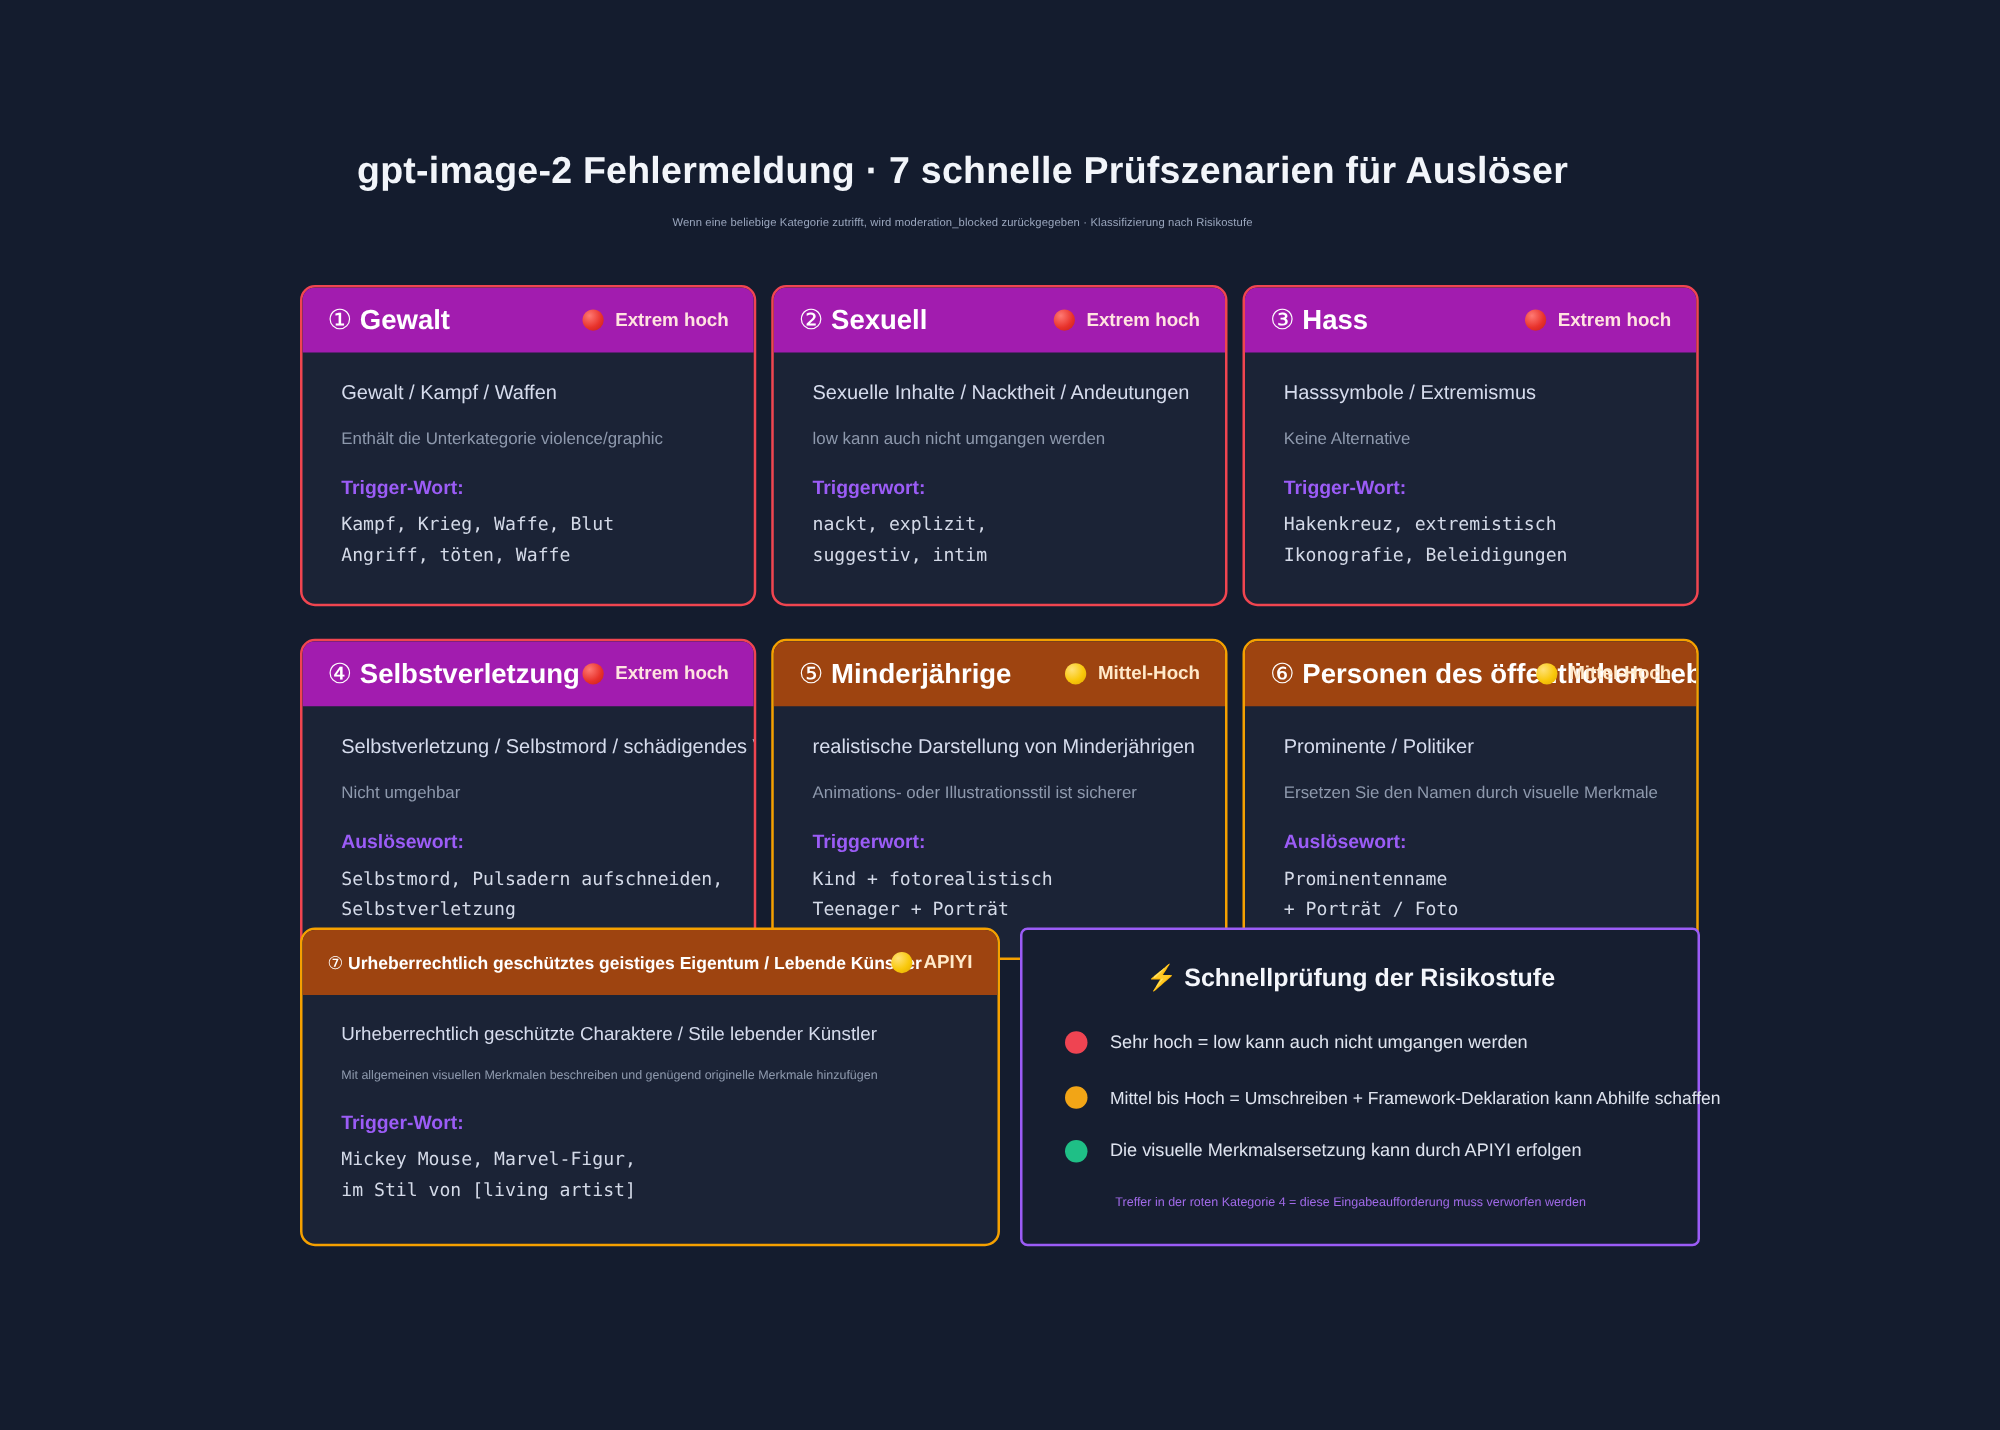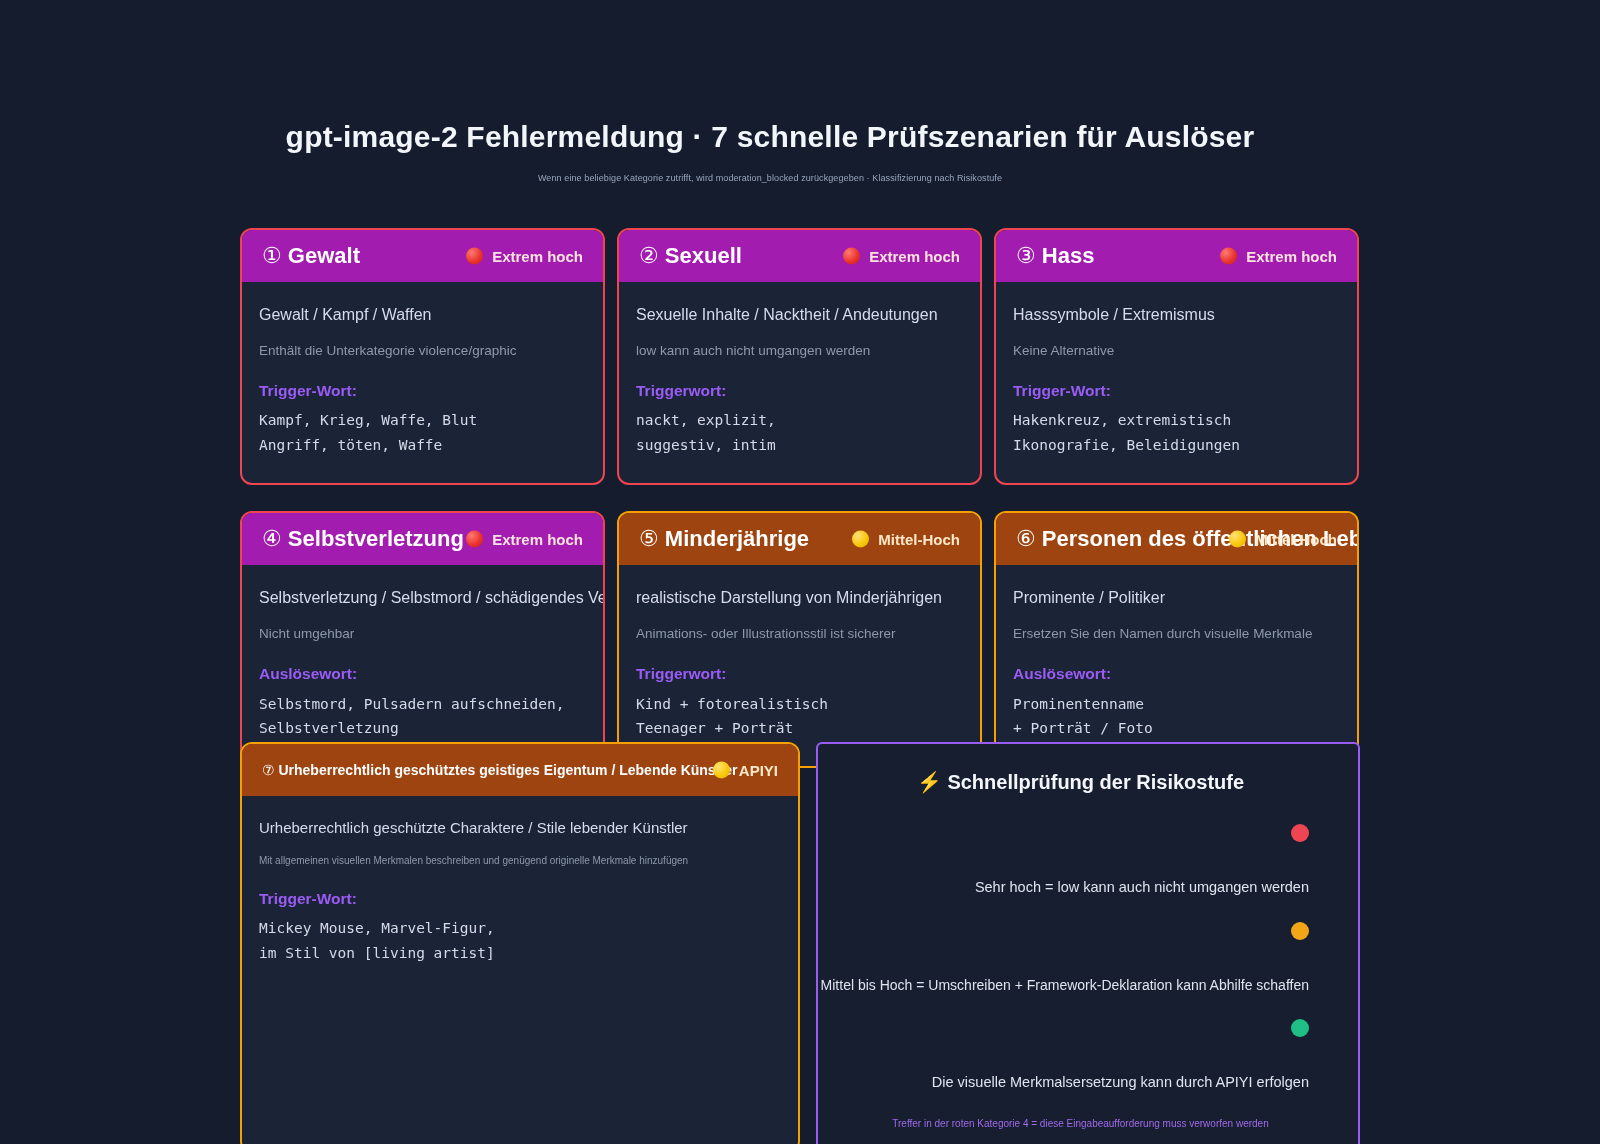--- a/index.html
+++ b/index.html
@@ -105,21 +105,21 @@
   }
   .dot.red    { background: radial-gradient(circle at 33% 30%, #ff7a73 0%, #e8322b 58%, #c21e1a 100%); }
   .dot.yellow { background: radial-gradient(circle at 33% 30%, #ffe177 0%, #f9c80b 55%, #e0a800 100%); }
   .badge-label {
     font-size: 15px;
     font-weight: bold;
     color: #ffe3e0;
   }
   .card.orange .badge-label { color: #ffe9c9; }
 
-  .card-body { padding: 22px 30px 26px 17px; }
+  .card-body { padding: 22px 30px 26px 31px; }
 
   .line-main {
     font-size: 16px;
     color: #d6dced;
     line-height: 1.35;
     white-space: nowrap;
   }
   .line-note {
     margin-top: 16px;
     font-size: 13.5px;
@@ -172,24 +172,23 @@
     text-align: center;
     font-size: 20px;
     font-weight: bold;
     color: #f4f6fb;
     white-space: nowrap;
   }
   .legend-title .bolt { color: #f5c518; }
   .legend-list { margin-top: 30px; }
   .legend-item {
     display: flex;
-    align-items: flex-end;
-    gap: 36px;
+    align-items: flex-start;
+    gap: 18px;
     margin-bottom: 25px;
-    flex-direction: column;
   }
   .legend-item:last-child { margin-bottom: 0; }
   .legend-dot {
     width: 18px;
     height: 18px;
     border-radius: 50%;
     flex: 0 0 auto;
   }
   .legend-text {
     color: #dfe4ef;

